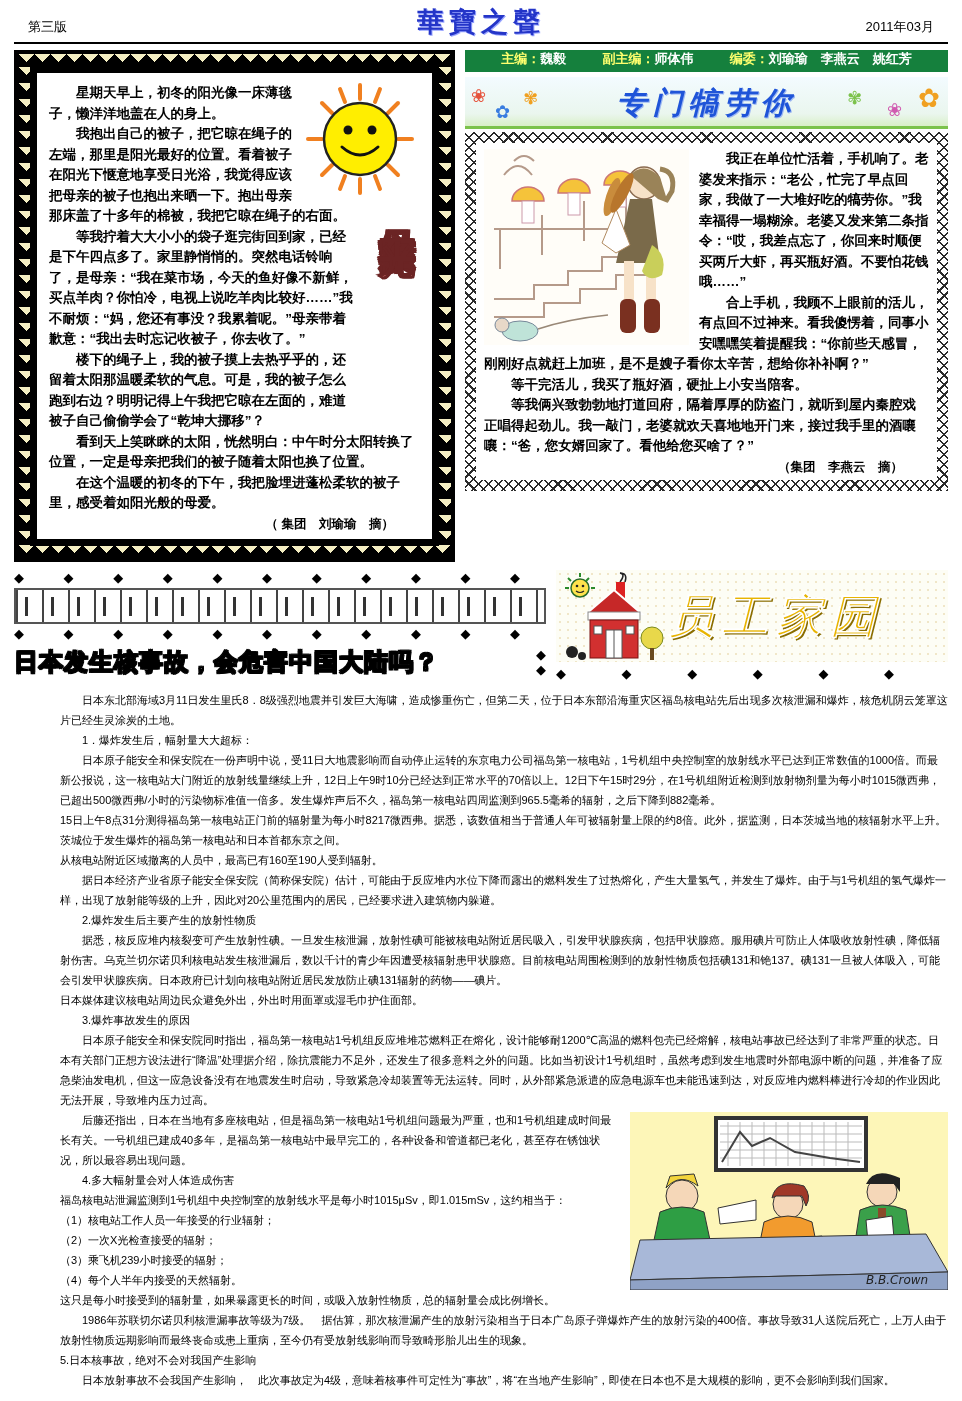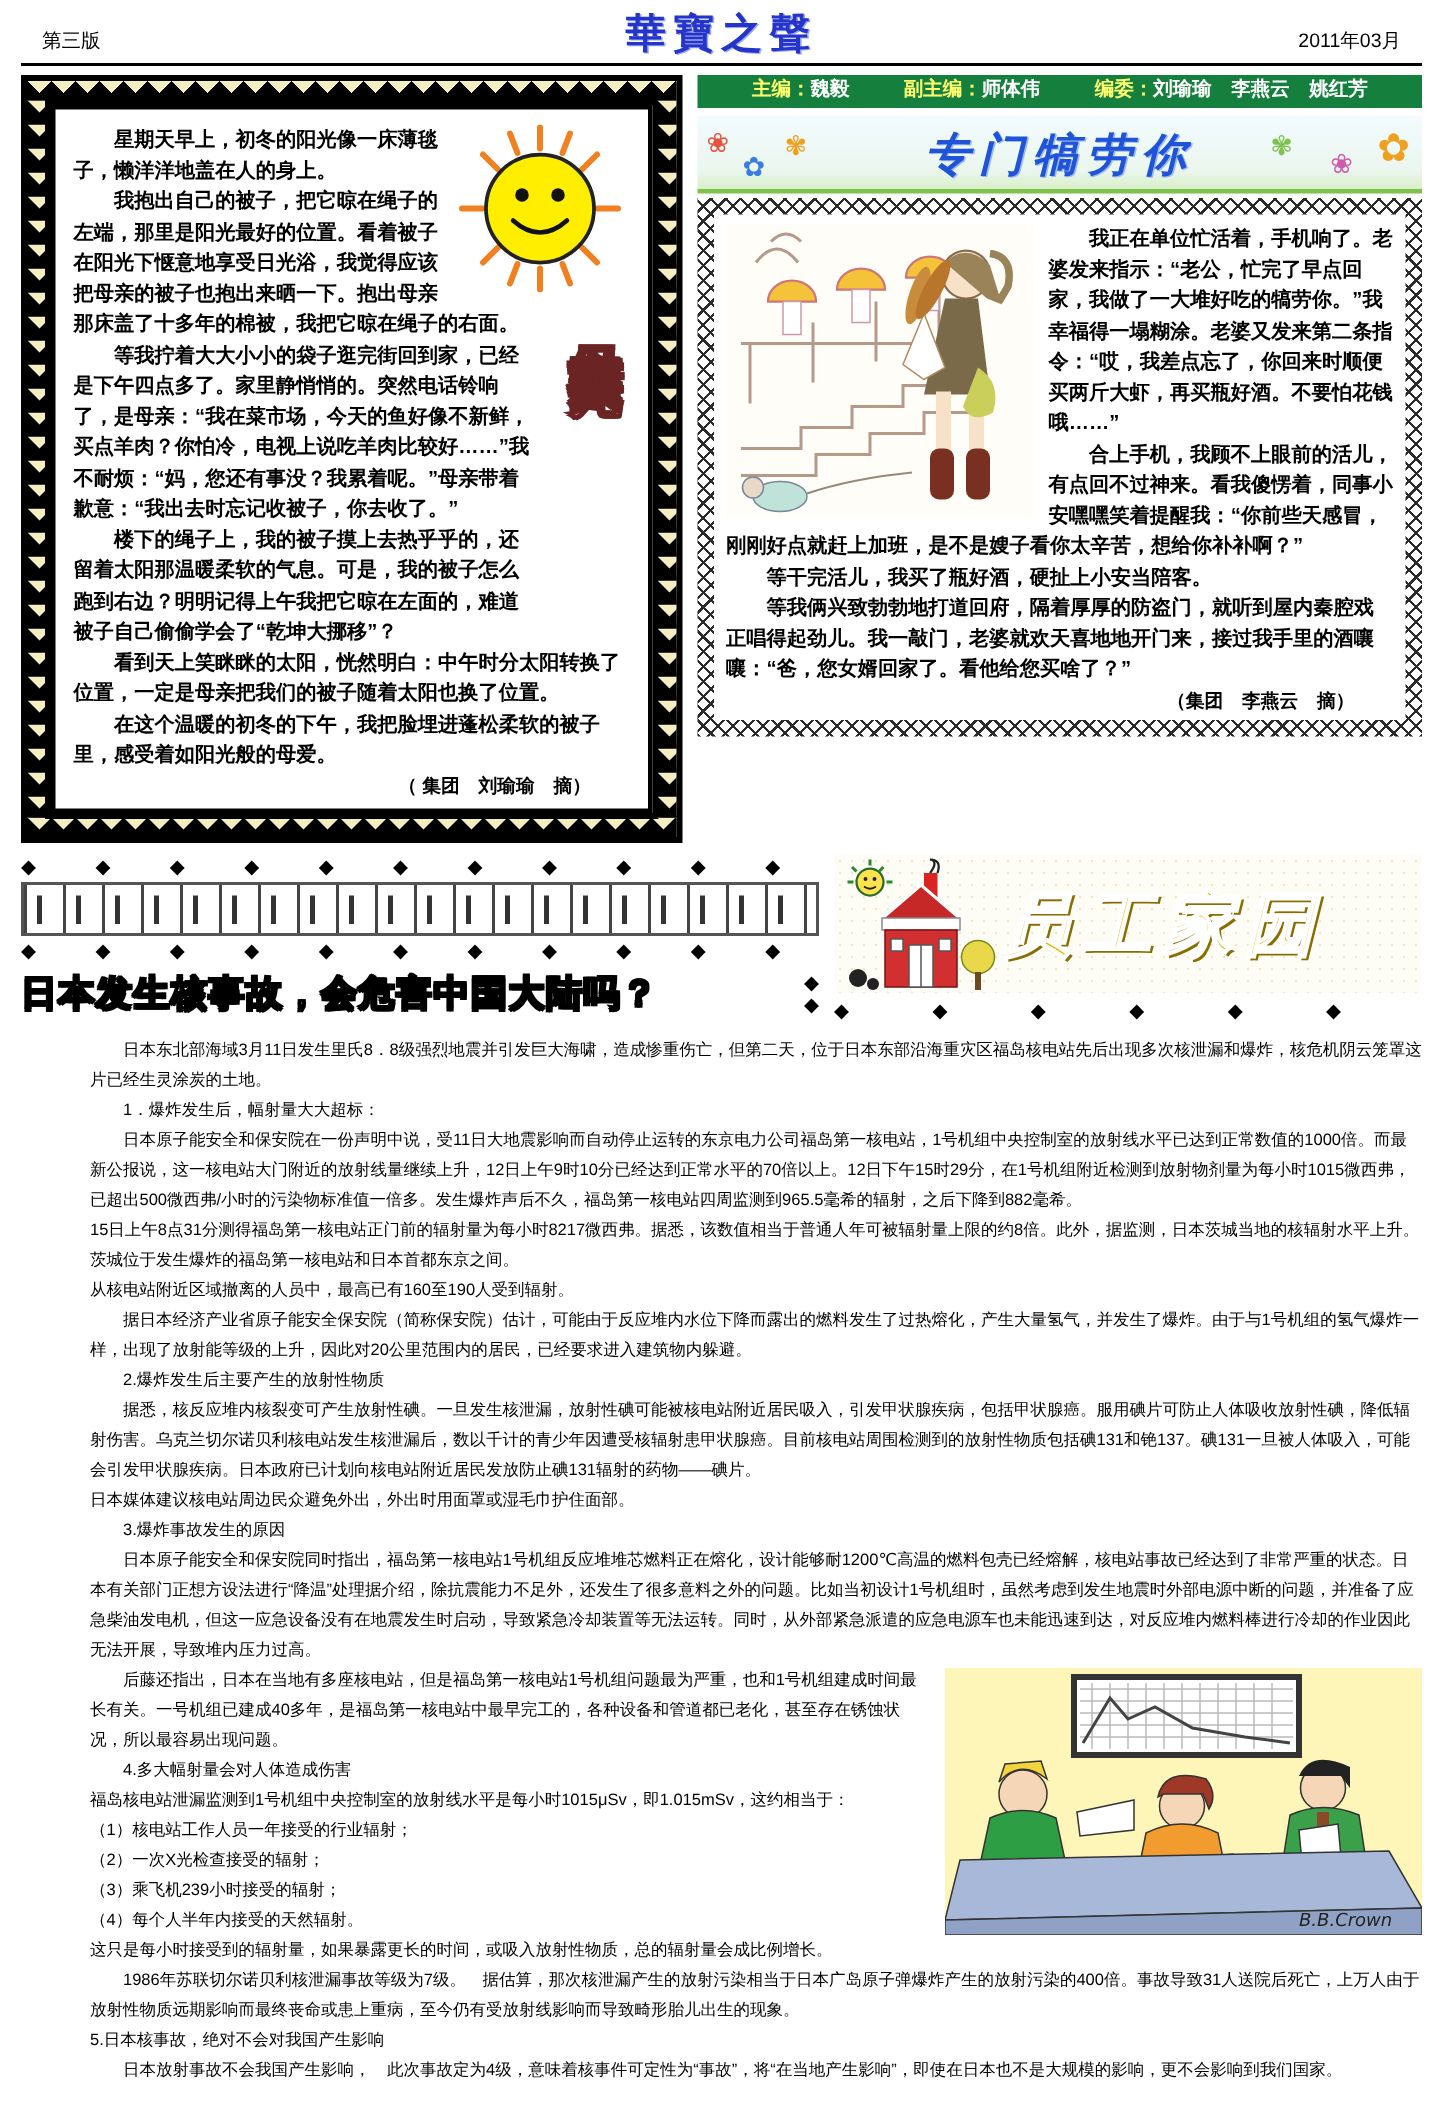--- a/index.html
+++ b/index.html
@@ -78,21 +78,21 @@
       background-repeat:repeat-x,repeat-x; }
   .headline-row { display:flex; align-items:center; gap:6px; margin-top:4px; }
   .headline { flex:1; font-size:24px; font-weight:700; color:#fff; letter-spacing:1px;
       -webkit-text-stroke:1.3px #000;
       text-shadow:1px 1px 0 #000,-1px -1px 0 #000,1px -1px 0 #000,-1px 1px 0 #000; }
   .mini-diamonds { font-size:13px; line-height:15px; }
   .band-right { flex:1; min-width:0; position:relative; }
   .family-banner { position:relative; height:92px; overflow:hidden;
       background:radial-gradient(#f0e6c8 1px,transparent 1px) 0 0/8px 8px,#fdfdf5; }
   .family-banner .house { position:absolute; left:2px; top:2px; }
-  .family-banner .ttl { position:absolute; left:112px; top:16px; font-size:46px; font-weight:700;
+  .family-banner .ttl { position:absolute; left:112px; top:16px; font-size:46px; font-weight:400;
       font-style:italic; color:#e8b400; letter-spacing:8px;
       -webkit-text-stroke:1.5px #fff;
       text-shadow:2px 2px 0 #8a6d00,-1px -1px 0 #fff; }
   .band-right .diamonds { margin-top:4px; letter-spacing:26px; }
 
   
   .main { margin-top:8px; font-size:11px; line-height:20px; }
   .main p { text-indent:2em;margin-left:46px; }
   .main p.flush { text-indent:0; }
   .meeting-float { float:right; width:318px; height:178px; margin:2px 0 4px 12px; }

